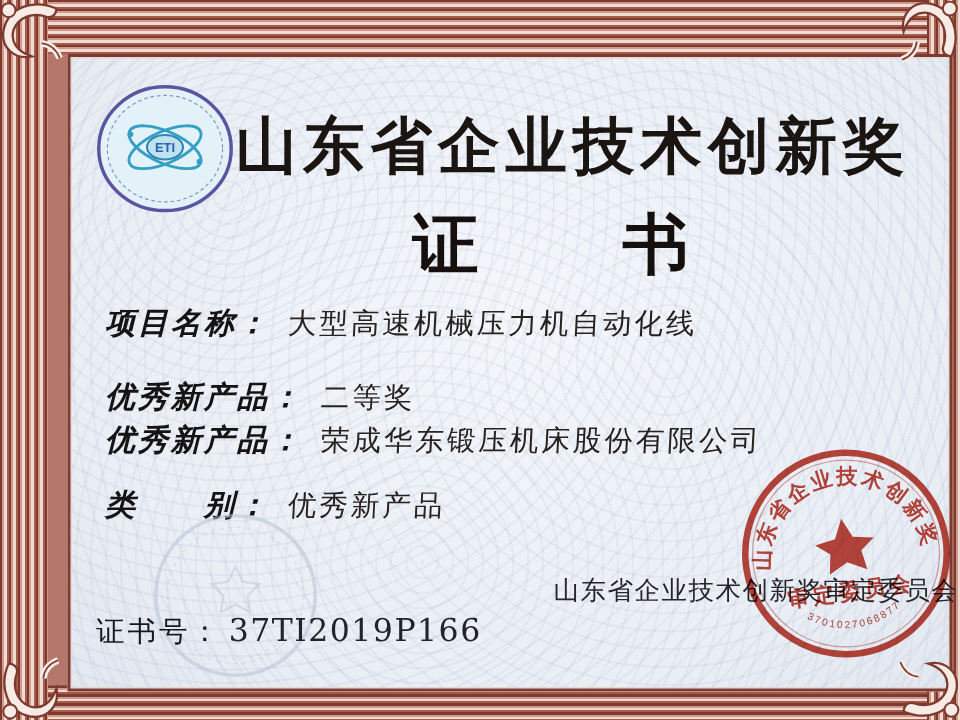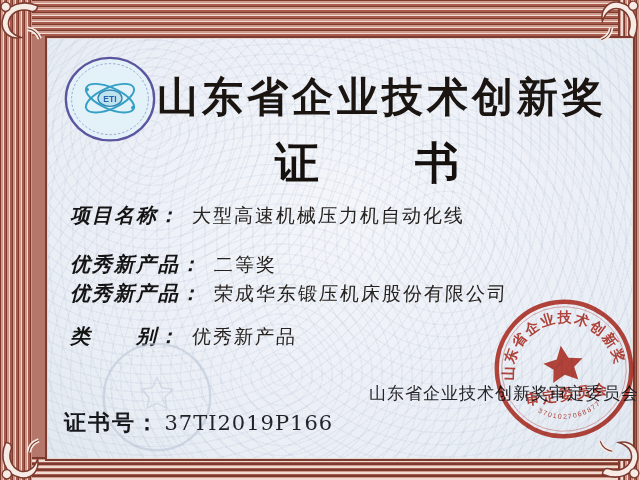--- a/index.html
+++ b/index.html
@@ -42,21 +42,21 @@
   
   .row{position:absolute;left:23px;white-space:nowrap;}
   .row .lbl{display:inline-block;min-width:100px;font-size:20px;font-weight:700;
      color:#141414;letter-spacing:2px;font-style:italic;}
   .row .val{display:inline-block;margin-left:8px;font-size:19px;font-weight:500;
      color:#26221f;letter-spacing:2px;transform:skewX(-3deg);
      font-family:"DejaVu Serif","Liberation Serif",serif;}
   .r1{top:164px;}.r2{top:213px;}.r3{top:242px;}.r4{top:285px;}
   
   .certno{position:absolute;left:17px;top:370px;white-space:nowrap;z-index:2;}
-  .certno .lbl{font-size:22px;font-weight:700;color:#17181c;letter-spacing:2px;}
+  .certno .lbl{font-size:19px;font-weight:400;color:#17181c;letter-spacing:2px;}
   .certno .num{font-size:21px;color:#23242a;letter-spacing:1px;
      font-family:"DejaVu Serif","Liberation Serif",serif;}
   .committee{position:absolute;left:296px;top:344px;width:322px;text-align:center;
      font-size:17px;color:#26262a;letter-spacing:1px;z-index:1;white-space:nowrap;}
   .dateline{position:absolute;left:316px;top:368px;width:130px;text-align:center;
      font-size:17px;color:#26262a;letter-spacing:2px;z-index:1;white-space:nowrap;}
   
   .seal{position:absolute;left:444px;top:258px;width:146px;height:146px;z-index:4;
      transform:rotate(-8deg);opacity:.93;mix-blend-mode:multiply;}
   .watermark{position:absolute;left:52px;top:301px;width:116px;height:116px;z-index:0;opacity:.55;}

